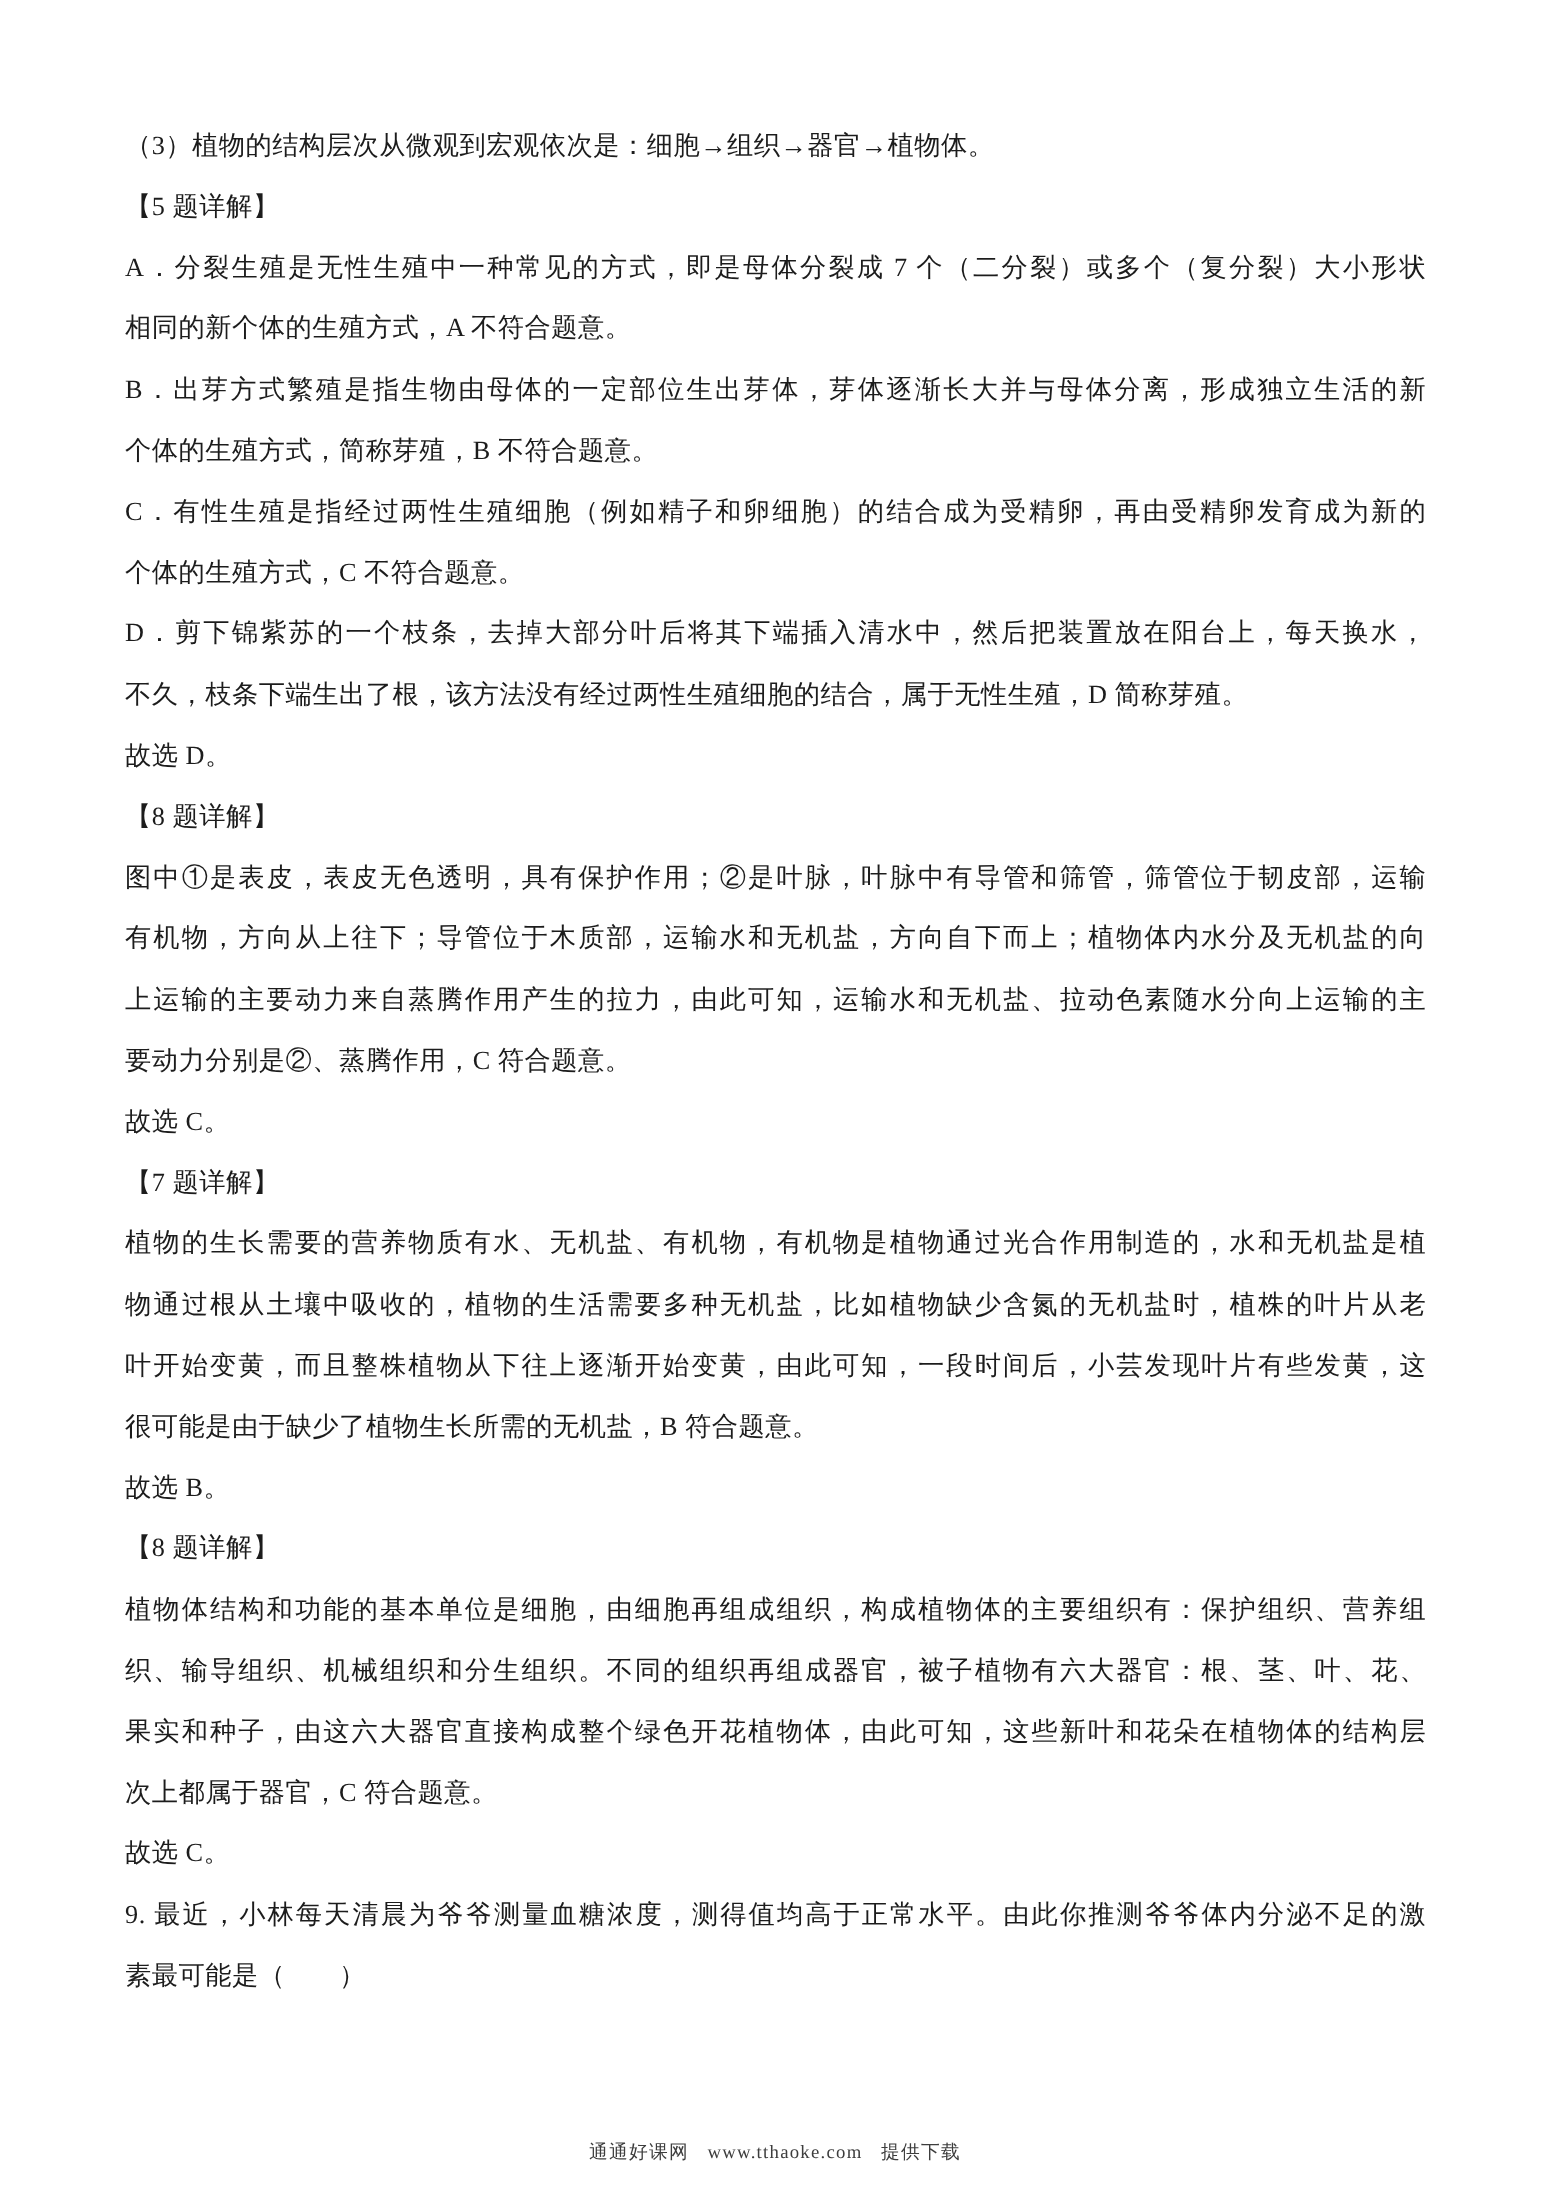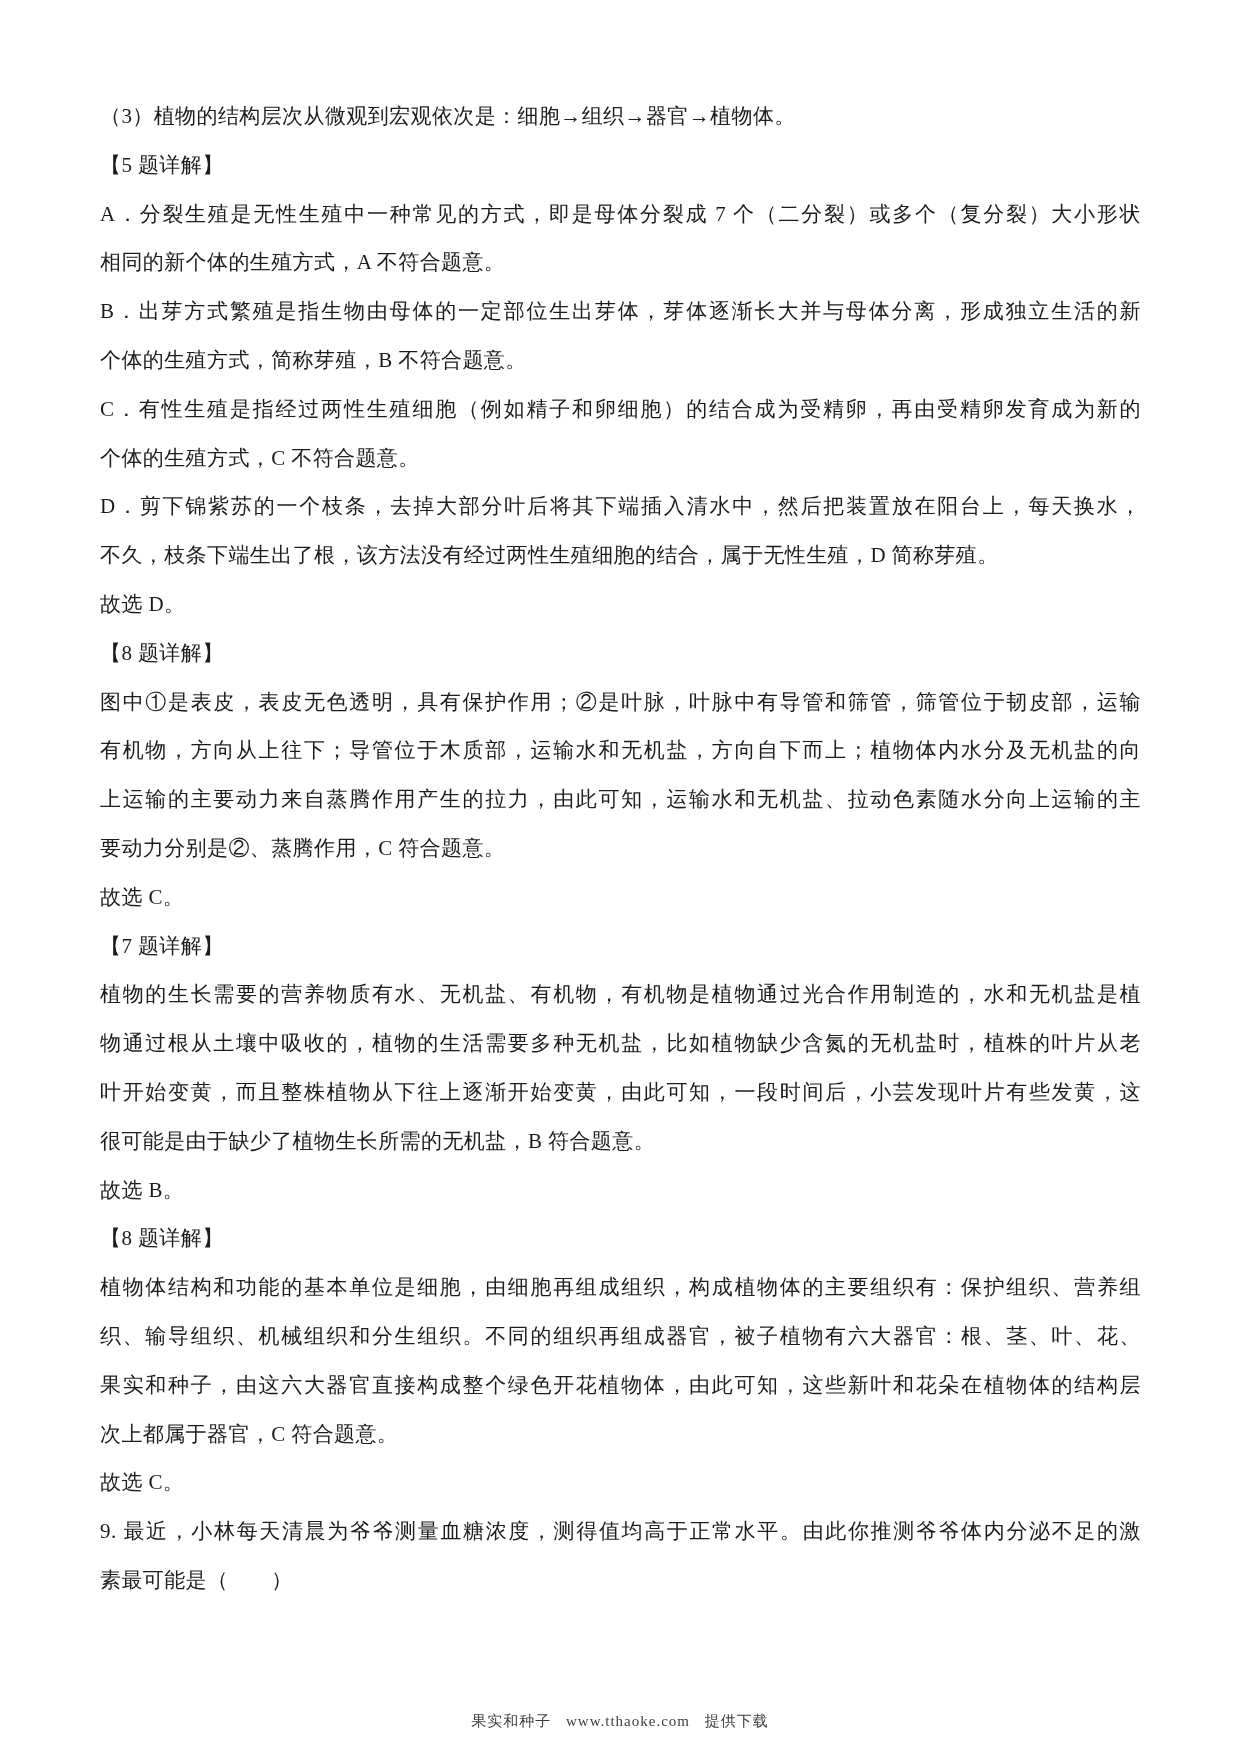--- a/index.html
+++ b/index.html
@@ -79,17 +79,17 @@
       <div class="line">【8 题详解】</div>
       <div class="line full">植物体结构和功能的基本单位是细胞，由细胞再组成组织，构成植物体的主要组织有：保护组织、营养组</div>
       <div class="line full">织、输导组织、机械组织和分生组织。不同的组织再组成器官，被子植物有六大器官：根、茎、叶、花、</div>
       <div class="line full">果实和种子，由这六大器官直接构成整个绿色开花植物体，由此可知，这些新叶和花朵在植物体的结构层</div>
       <div class="line">次上都属于器官，C 符合题意。</div>
       <div class="line">故选 C。</div>
       <div class="line full">9. 最近，小林每天清晨为爷爷测量血糖浓度，测得值均高于正常水平。由此你推测爷爷体内分泌不足的激</div>
       <div class="line">素最可能是（　　）</div>
     </div>
   <div class="footer">
-    <span>果实和种子</span>
+    <span>通通好课网</span>
     <span>www.tthaoke.com</span>
     <span>提供下载</span>
   </div>
 </div>
 
 </body></html>

